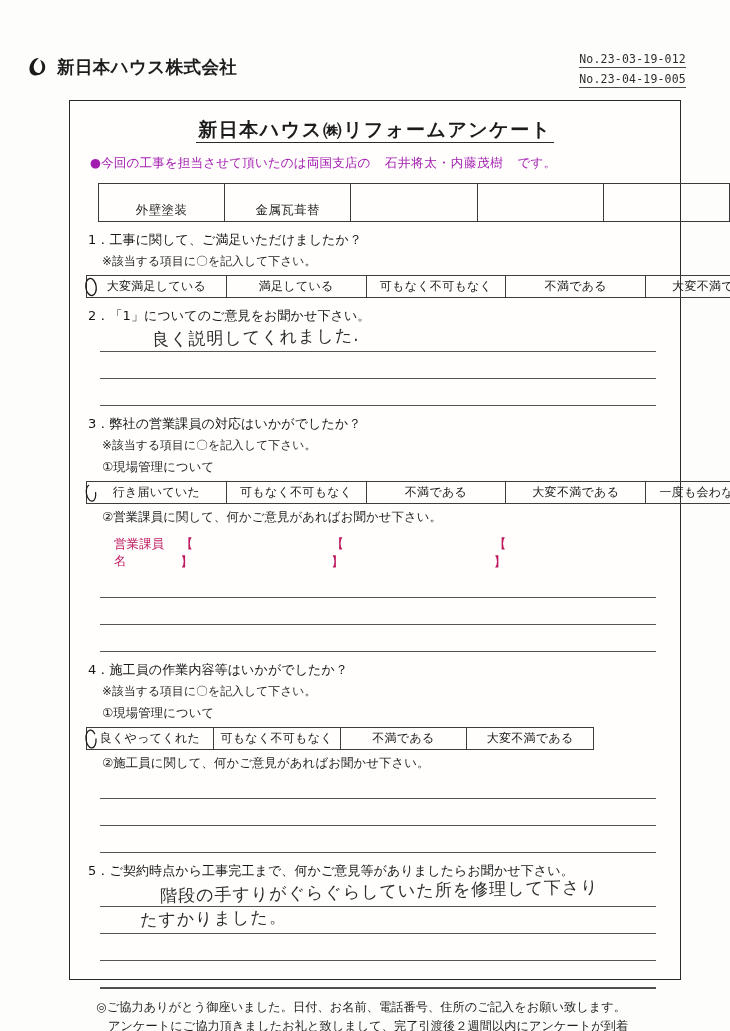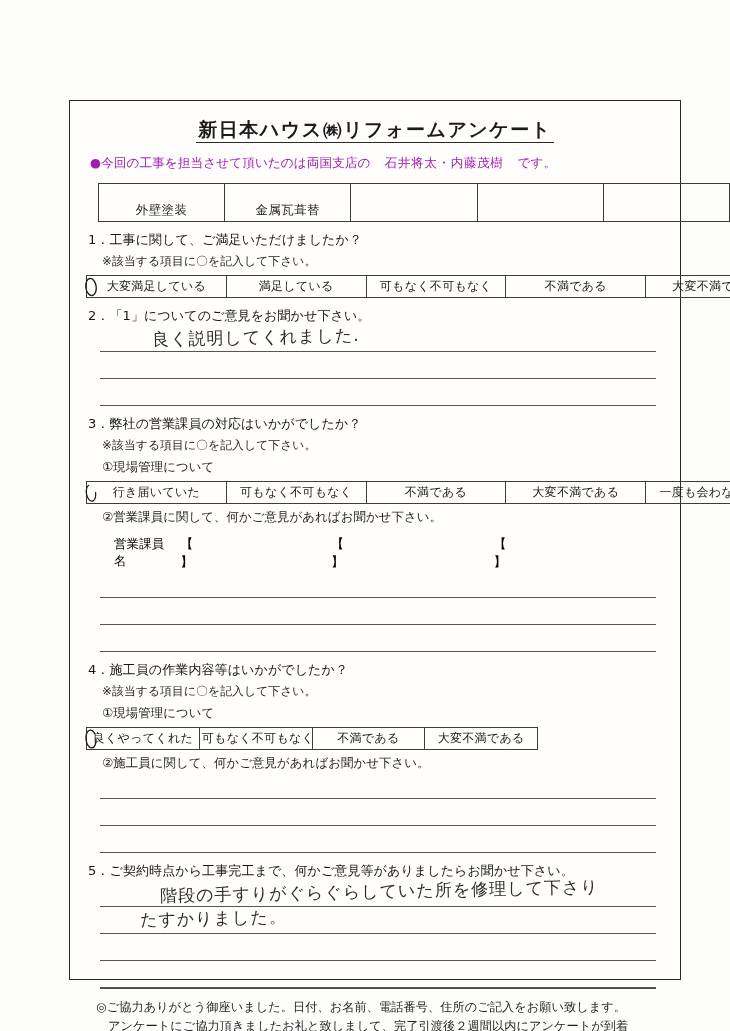--- a/index.html
+++ b/index.html
@@ -162,21 +162,21 @@
     height: 21px;
     text-align: center;
     font-size: 12px;
     letter-spacing: 0.3px;
     color: #1a1a1a;
     white-space: nowrap;
     padding: 0 2px;
     position: relative;
   }
   .choices.w-full { width: 700px; }
-  .choices.w-short { width: 452px; }
+  .choices.w-short { width: 508px; }
 
   
   .circle-mark {
     position: absolute;
     left: -3px;
     top: 50%;
     transform: translateY(-50%);
     width: 15px;
     height: 21px;
     pointer-events: none;
@@ -206,21 +206,21 @@
   }
   .hand.a1 { left: 52px; bottom: 2px; }
   .hand.a5a { left: 60px; bottom: 3px; }
   .hand.a5b { left: 40px; bottom: 3px; }
 
   
   .brackets {
     margin: 9px 0 0 30px;
     font-size: 12.4px;
     letter-spacing: 0.2px;
-    color: #000000;
+    color: #be185d;
     display: flex;
     align-items: center;
   }
   .brackets .label { margin-right: 4px; }
   .bracket-field {
     display: inline-block;
     position: relative;
   }
   .bracket-field .bk { font-size: 13px; }
   .bracket-field .gap { display: inline-block; }
@@ -240,20 +240,37 @@
     letter-spacing: 0.05px;
   }
   .closing p { margin: 0; }
   .closing .ind { padding-left: 12px; }
 </style>
 </head>
 <body>
 
 <div class="scan">
 
+  <div class="header">
+
+    <div class="logo-block">
+      <span class="logo-mark">
+        <svg width="26" height="26" viewBox="0 0 26 26">
+          <path d="M4 18 C2 12, 6 4, 13 4 C9 7, 7 11, 8 15 C9 19, 13 20, 16 18 C13 22, 6 23, 4 18 Z" fill="#1b1b1b"></path>
+          <path d="M14 6 C18 7, 20 11, 19 15 C18 19, 14 21, 11 21 C15 19, 17 15, 16 11 C15.5 9, 15 7, 14 6 Z" fill="#1b1b1b"></path>
+        </svg>
+      </span>
+      <span class="logo-text">新日本ハウス株式会社</span>
+    </div>
+
+    <div class="docnos">
+      <div class="docno">No.23-03-19-012</div>
+      <div class="docno">No.23-04-19-005</div>
+    </div>
+  </div>
 
   <div class="frame">
     <div class="frame-inner">
 
       <div class="doc-title">
         <span>新日本ハウス㈱リフォームアンケート</span>
       </div>
 
       <div class="lead">
         <span>●今回の工事を担当させて頂いたのは両国支店の</span>

